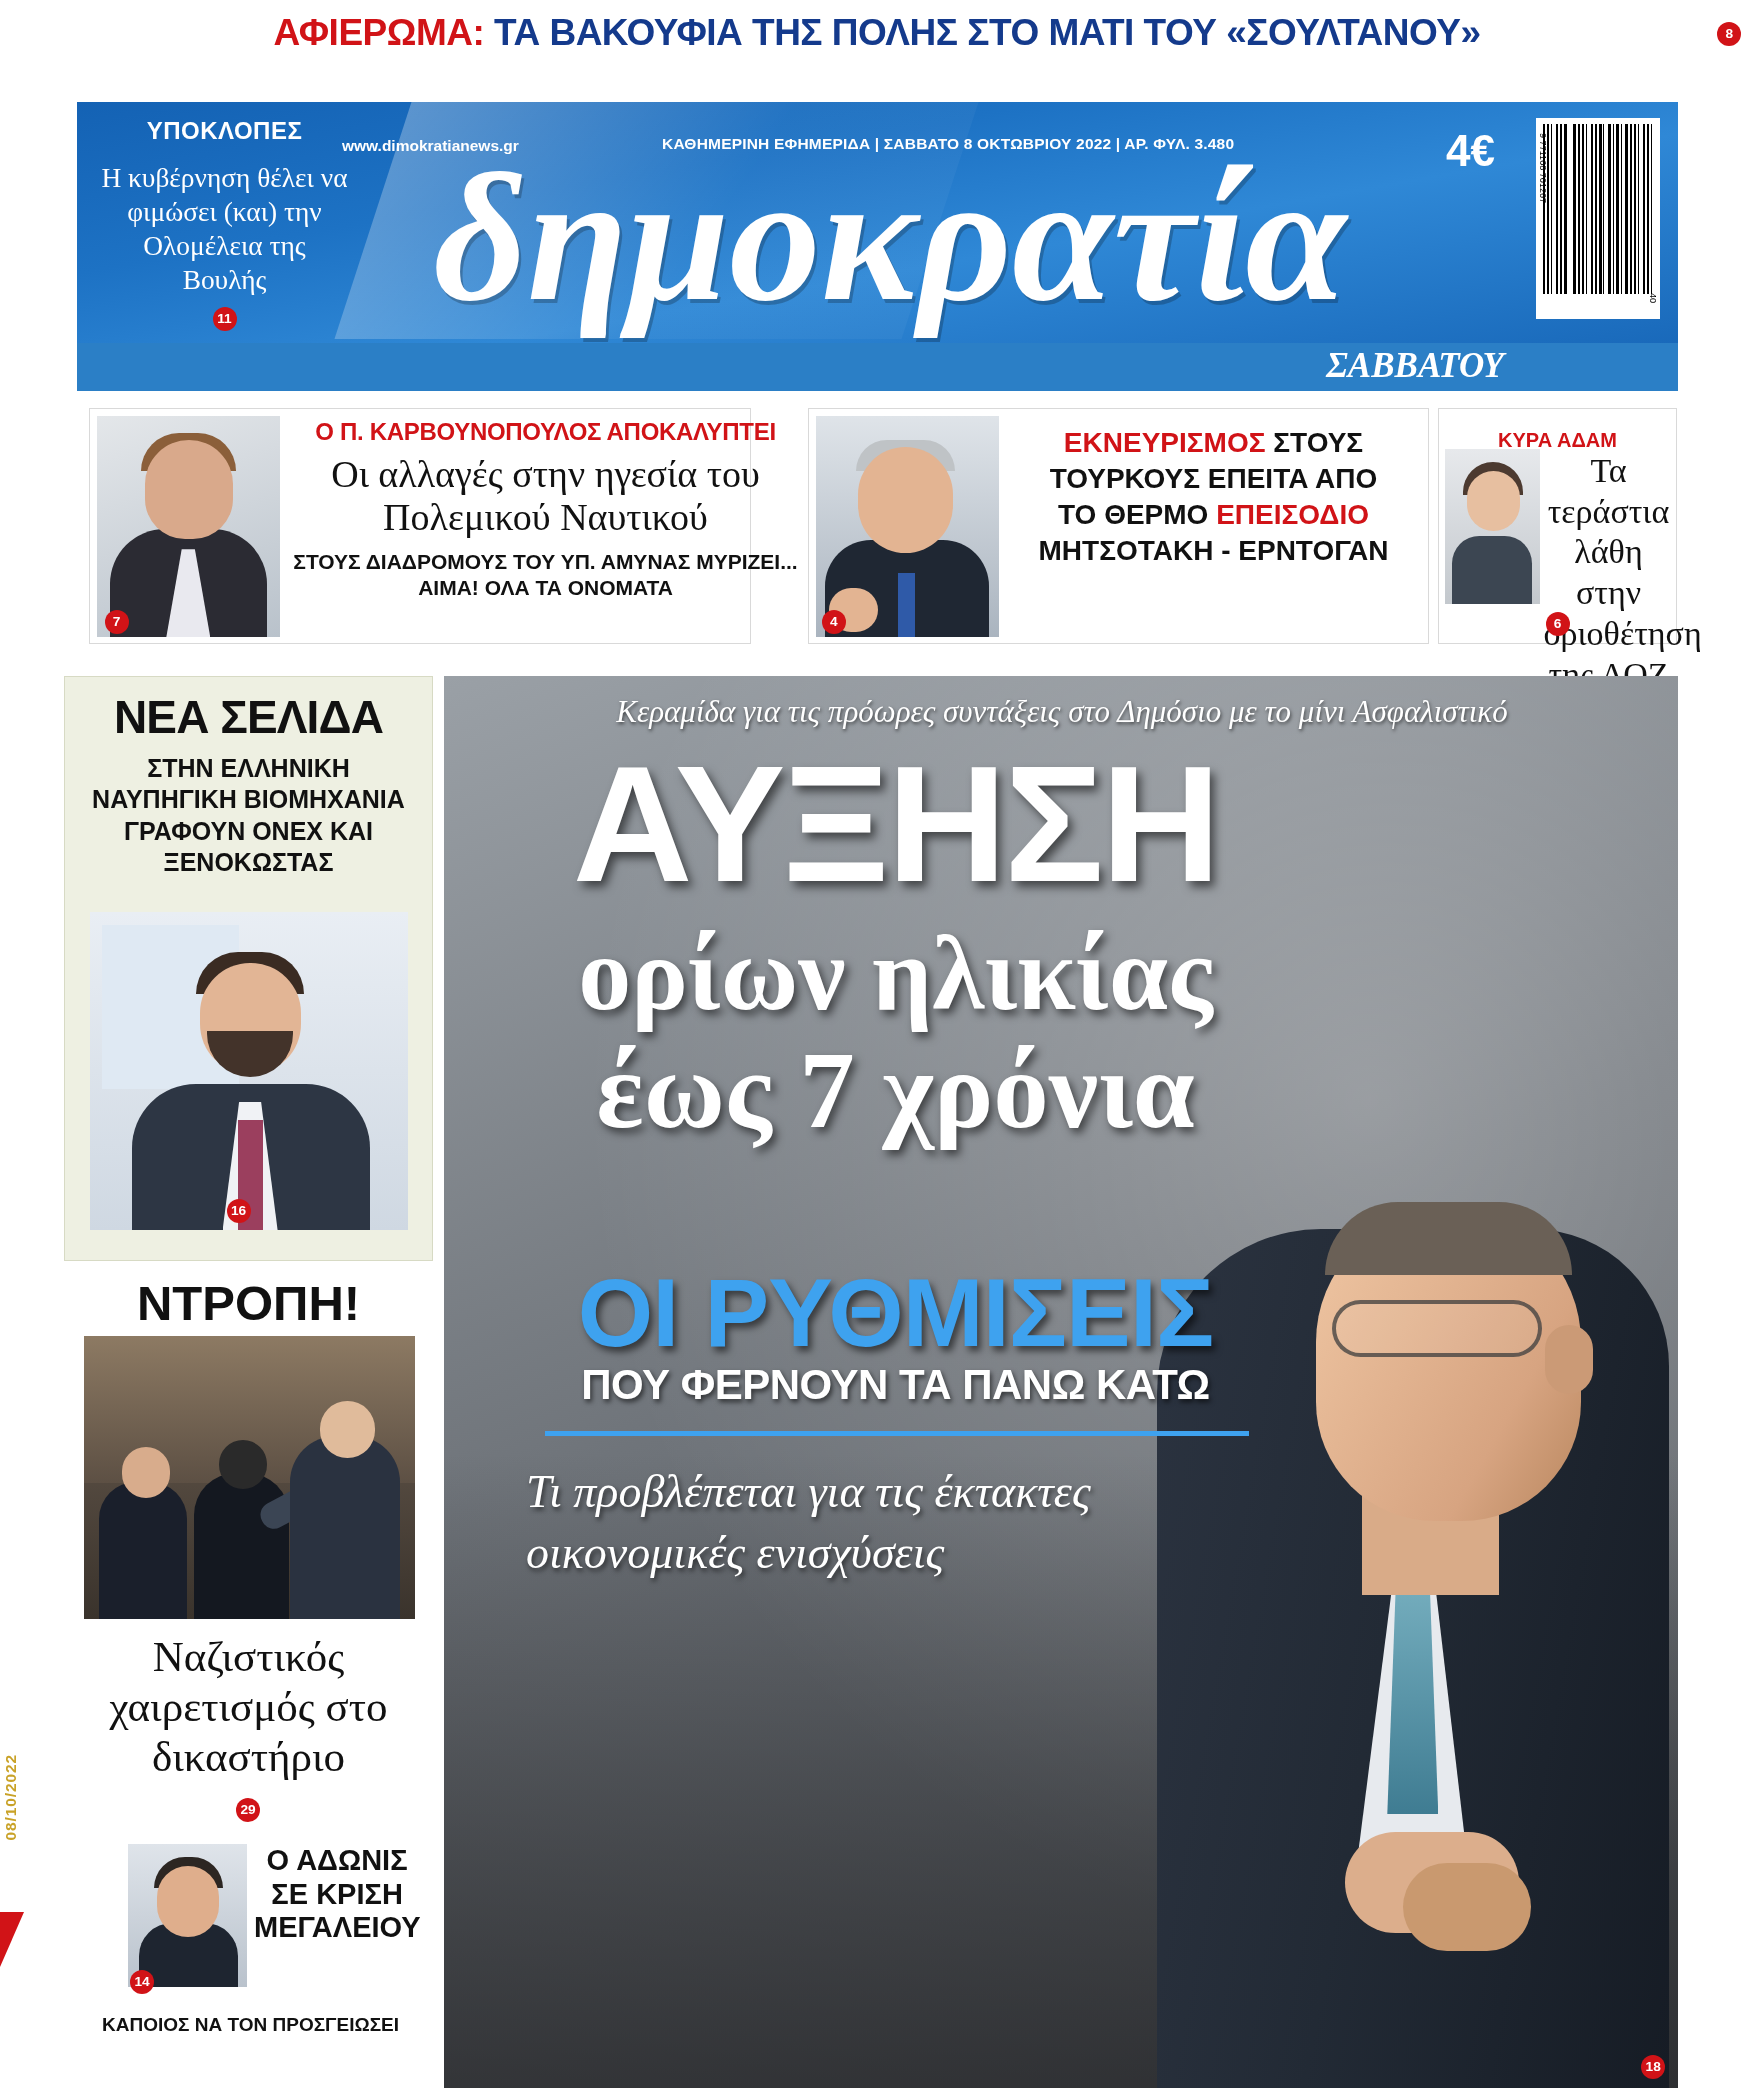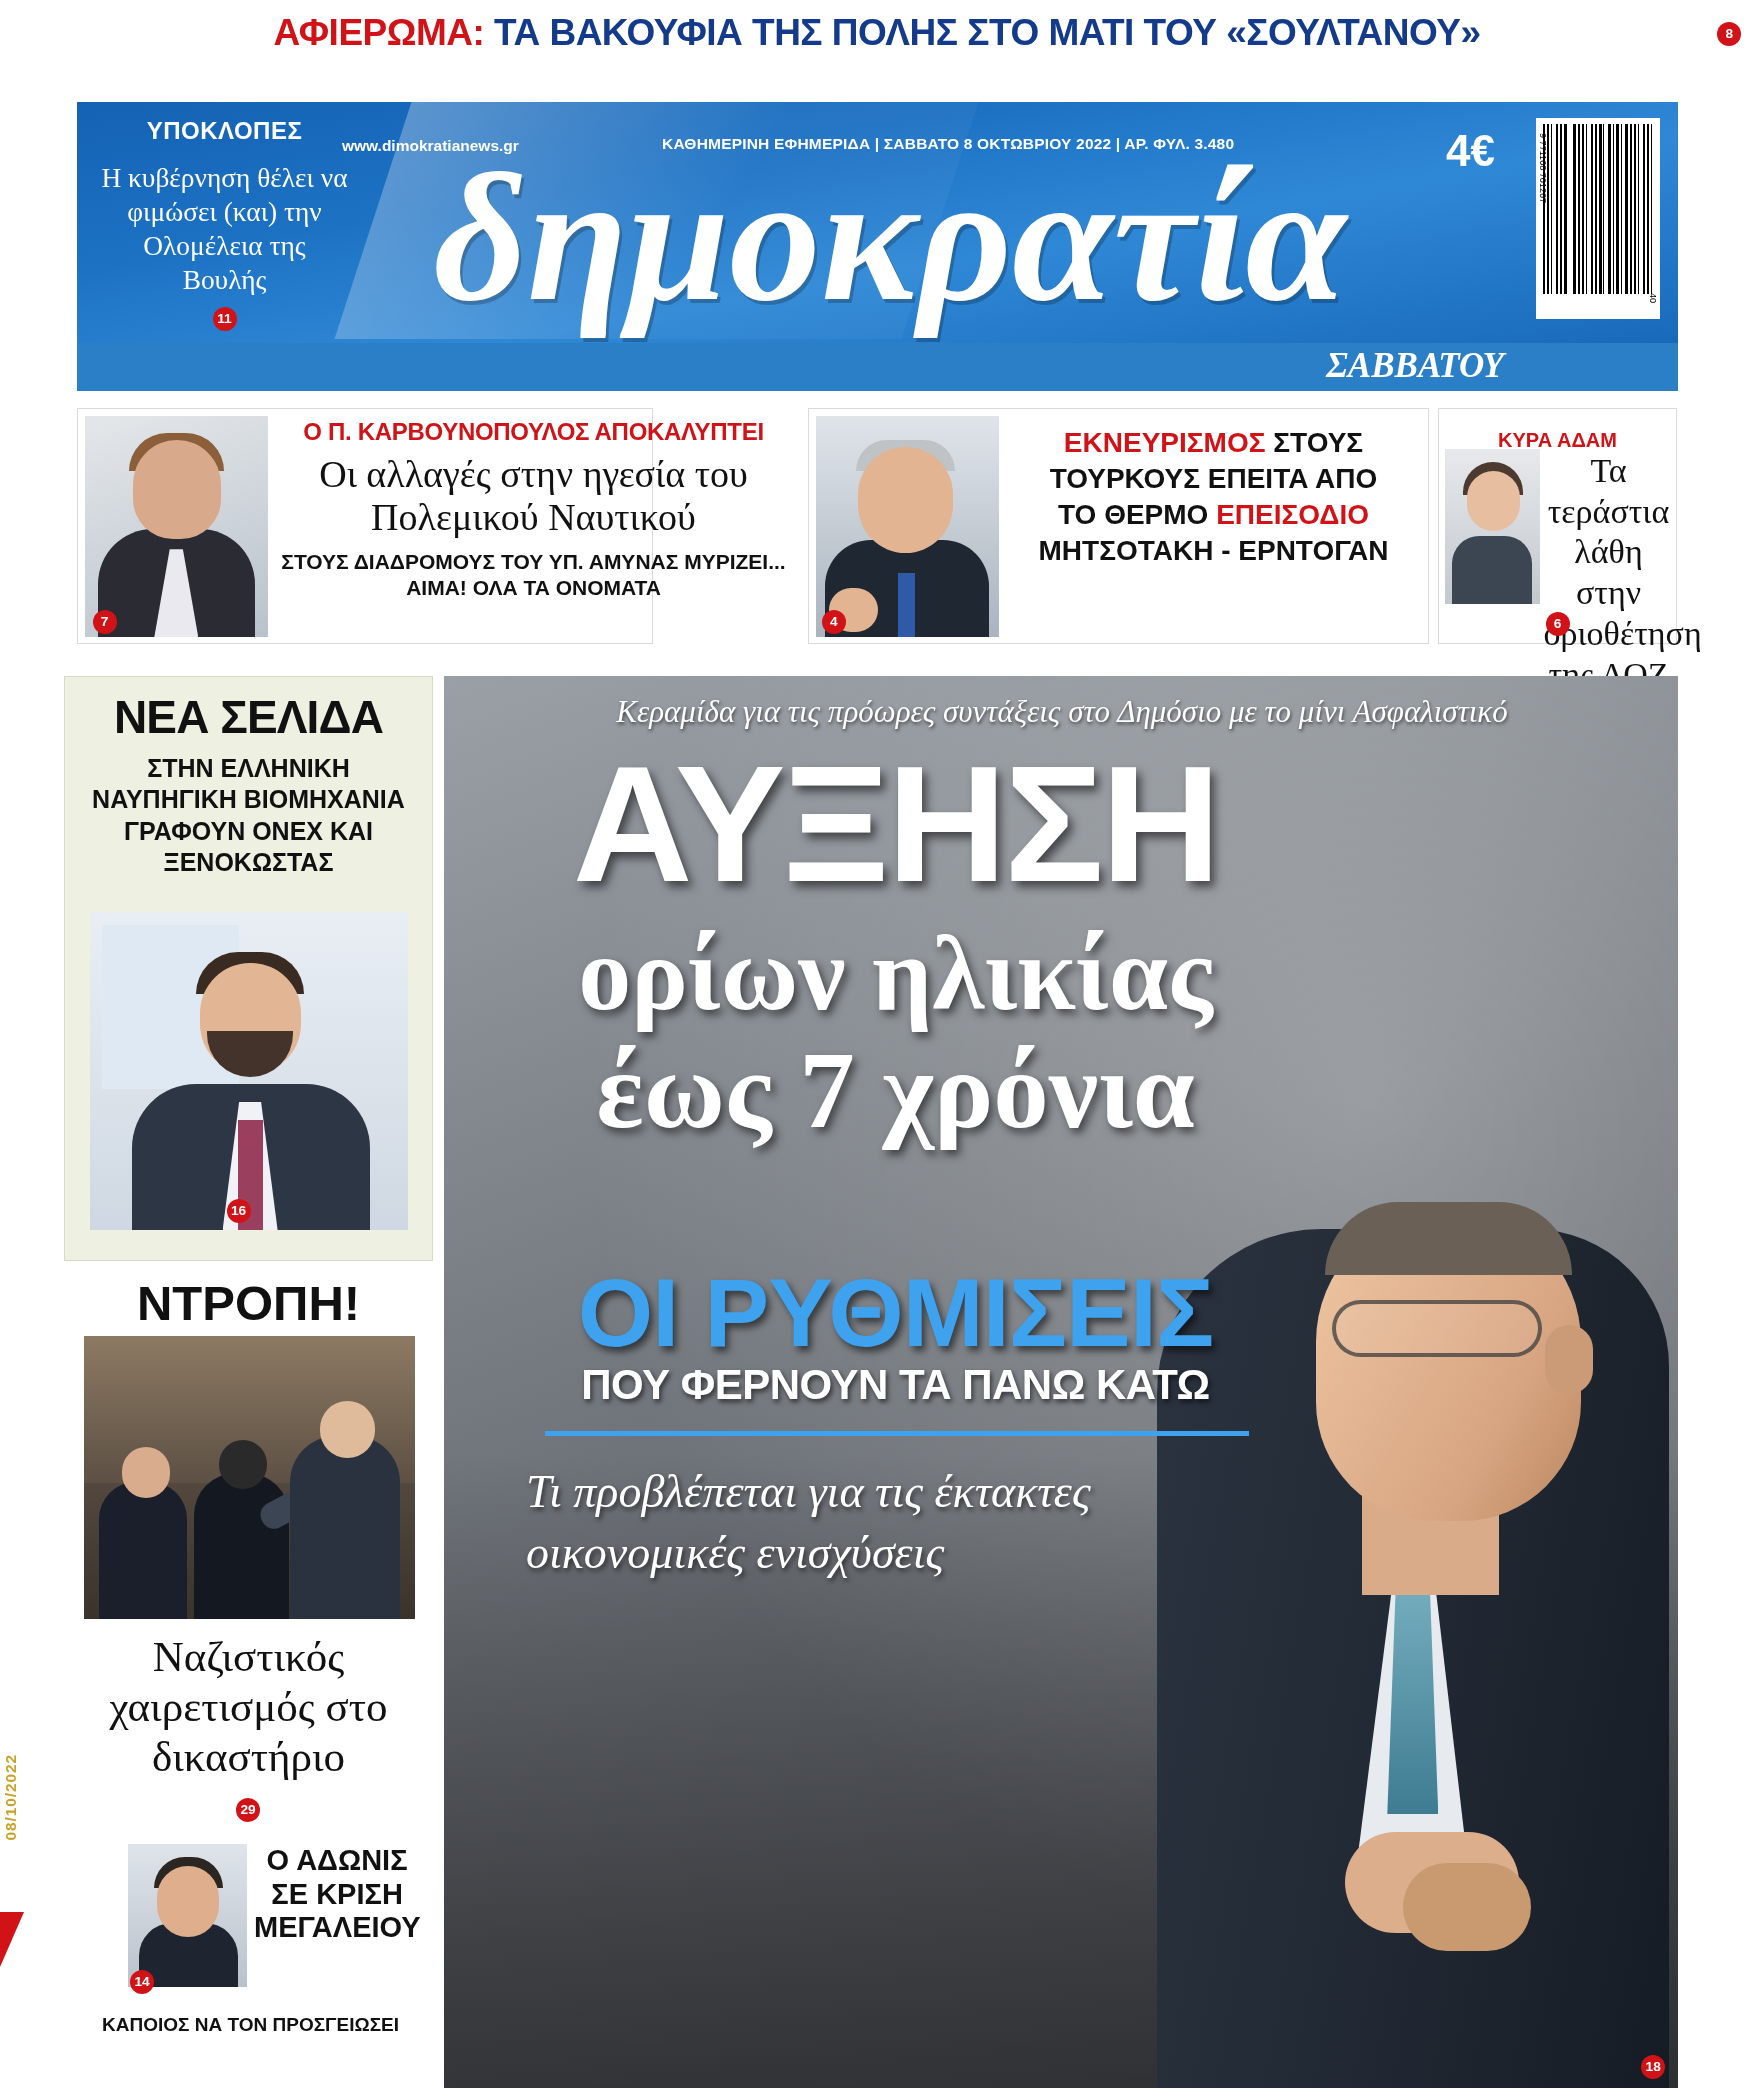--- a/index.html
+++ b/index.html
@@ -188,21 +188,21 @@
     left: 77px; top: 408px;
     width: 1601px; height: 247px;
   }
   .teaser {
     position: absolute;
     top: 0;
     height: 236px;
     background: #ffffff;
     border: 0.9px solid #d9d9d9;
   }
-  .t1 { left: 0; width: 576px; }
+  .t1 { left: 12px; width: 662px; }
   .t2 { left: 731px; width: 621px; }
   .t3 { left: 1361px; width: 239px; }
 
   .photo {
     background: #c9d2dc;
     position: relative;
     overflow: hidden;
   }
 
   

